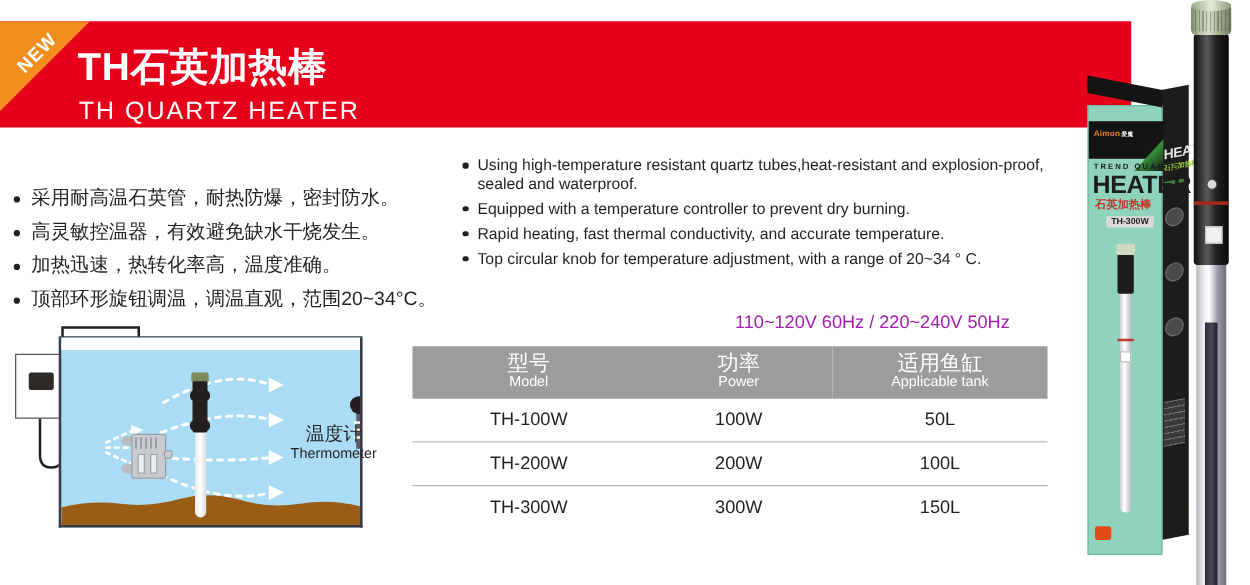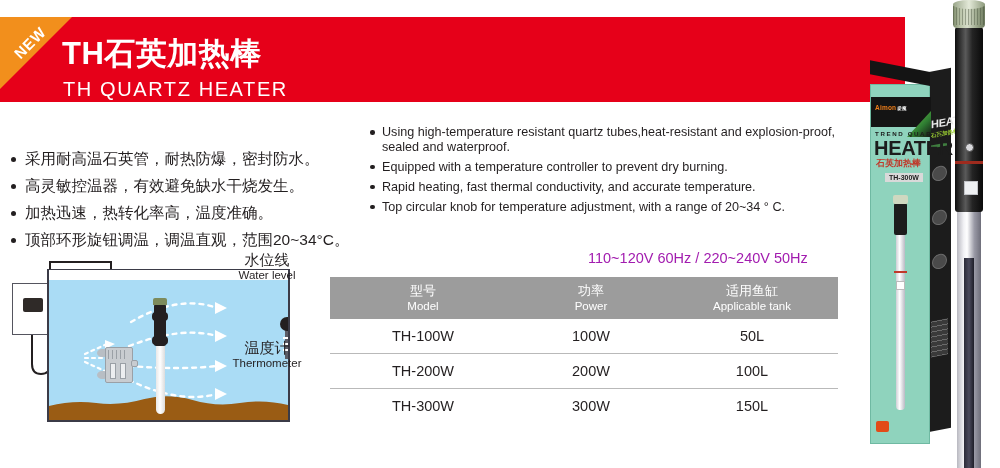--- a/index.html
+++ b/index.html
@@ -63,21 +63,21 @@
     font-size:14.5px;color:#a21caf;white-space:nowrap;line-height:1;
   }
   .spec-table{
     position:absolute;left:330px;top:277px;width:508px;
     border-collapse:collapse;table-layout:fixed;
   }
   .spec-table th{
     background:#9c9c9c;color:#ffffff;font-weight:normal;
     padding:5px 0 6px 0;text-align:center;border:0;
   }
-  .th-cn{display:block;font-size:13px;line-height:17px;}
+  .th-cn{display:block;font-size:17px;line-height:17px;}
   .th-en{display:block;font-size:11.5px;line-height:14px;}
   .spec-table td{
     text-align:center;font-size:14.5px;color:#231f20;
     padding:9px 0 9px 0;border-bottom:1px solid #b9b9b9;
   }
   .spec-table tr:last-child td{border-bottom:0;}
   .col-model{width:186px;}
   .col-power{width:150px;}
   .col-tank{width:172px;}
 
@@ -394,24 +394,20 @@
 
       <div class="thermo">
         <div class="thermo-stem"></div>
         <div class="thermo-bulb"></div>
         <div class="thermo-mark" style="top:20px;"></div>
         <div class="thermo-mark" style="top:26px;"></div>
         <div class="thermo-mark" style="top:32px;"></div>
       </div>
     </div>
 
-    <div class="lbl" style="left:222px;top:0px;width:90px;">
-      <span class="cn">水位线</span>
-      <span class="en">Water level</span>
-    </div>
     <div class="lbl" style="left:222px;top:88px;width:90px;">
       <span class="cn">温度计</span>
       <span class="en">Thermometer</span>
     </div>
   </div>
 
   <div class="product">
 
     <div class="box">
       <div class="box-side">

